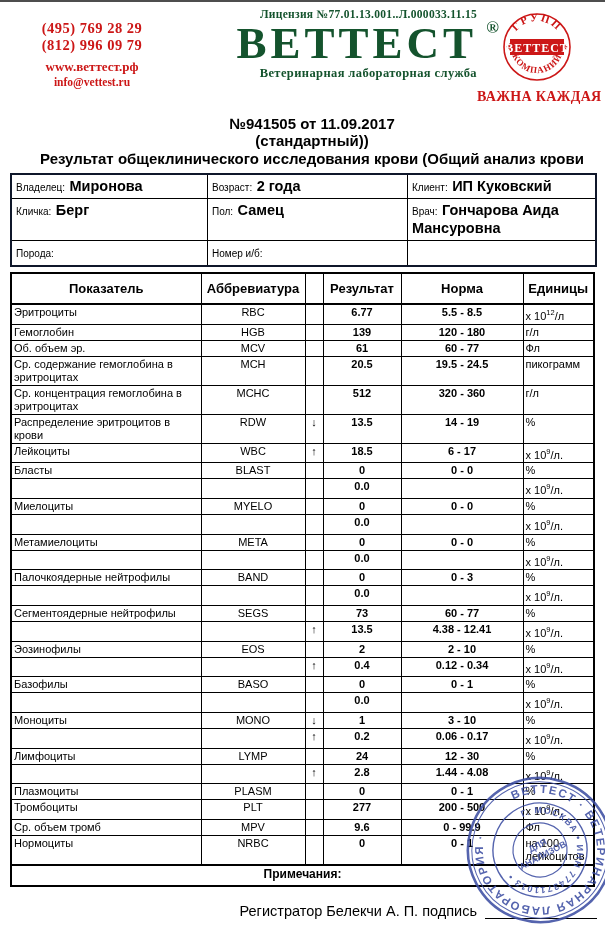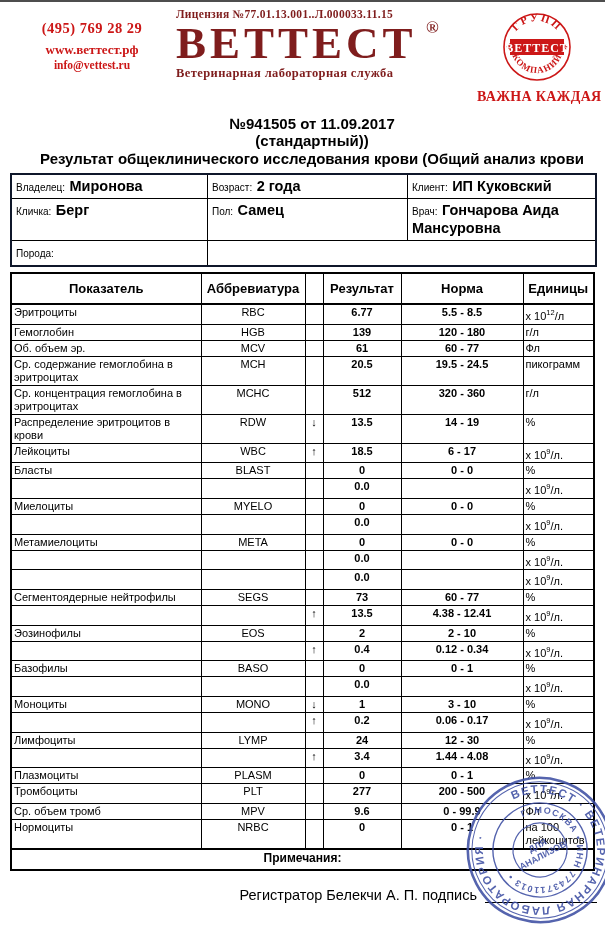--- a/index.html
+++ b/index.html
@@ -12,21 +12,21 @@
 
   
   .header { display:flex; padding:6px 8px 0 8px; align-items:flex-start; }
   .contacts {
     width:168px; text-align:center; color:#cc1717;
     font-family:"Liberation Serif", serif; font-weight:bold; padding-top:12px;
   }
   .contacts .phone { font-size:14.5px; line-height:17px; letter-spacing:0.5px; }
   .contacts .site  { font-size:13px; line-height:16px; margin-top:5px; }
   .contacts .mail  { font-size:11.5px; line-height:14px; }
-  .brandblock { flex:1; text-align:left; color:#7f1d1d; font-family:"Liberation Serif", serif; }
+  .brandblock { flex:1; text-align:right; color:#14532d; font-family:"Liberation Serif", serif; }
   .license { font-size:11.5px; font-weight:bold; letter-spacing:0.3px; }
   .brandrow { position:relative; display:inline-block; }
   .brand {
     font-size:45px; font-weight:bold; letter-spacing:4px; line-height:46px;
   }
   .rmark { position:absolute; top:-2px; right:-22px; font-size:17px; font-weight:bold; }
   .brandsub { font-size:12.5px; font-weight:bold; margin-top:0px; letter-spacing:0.4px; }
   .grouplogo { width:120px; text-align:center; padding-top:2px; }
   .grouplogo .slogan {
     color:#cc1717; font-family:"Liberation Serif", serif; font-weight:bold;
@@ -89,20 +89,21 @@
 </style>
 </head>
 <body>
 
 <div class="page">
   <div class="topline"></div>
 
   <div class="header">
     <div class="contacts">
       <div class="phone">(495) 769 28 29</div>
+      <div class="phone">(812) 996 09 79</div>
       <div class="site">www.веттест.рф</div>
       <div class="mail">info@vettest.ru</div>
     </div>
     <div class="brandblock">
       <div class="license">Лицензия №77.01.13.001..Л.000033.11.15</div>
       <div class="brandrow">
         <span class="brand">ВЕТТЕСТ</span>
         <span class="rmark">®</span>
       </div>
       <div class="brandsub">Ветеринарная лабораторная служба</div>
@@ -151,20 +152,24 @@
     <div class="cell">
       <span class="lbl">Пол:</span>
       <span class="val">Самец</span>
     </div>
     <div class="cell">
       <span class="lbl">Врач:</span>
       <span class="val">Гончарова Аида Мансуровна</span>
     </div>
     <div class="cell lastrow">
       <span class="lbl">Порода:</span>
+      <span class="val"></span>
+    </div>
+    <div class="cell lastrow">
+      <span class="lbl">Номер и/б:</span>
       <span class="val"></span>
     </div>
   </div>
 
   <table class="results">
     <colgroup>
       <col class="c-name">
         <col class="c-abbr">
         <col class="c-arr">
       <col class="c-res">
@@ -279,20 +284,28 @@
           <td class="c-unit">%</td>
         </tr>
         <tr class="sub-row">
           <td class="c-name"></td>
           <td class="c-abbr"></td>
           <td class="c-arr"></td>
           <td class="c-res">0.0</td>
           <td class="c-norm"></td>
           <td class="c-unit">x 10<sup>9</sup>/л.</td>
         </tr>
+        <tr class="main-row">
+          <td class="c-name">Палочкоядерные нейтрофилы</td>
+          <td class="c-abbr">BAND</td>
+          <td class="c-arr"></td>
+          <td class="c-res">0</td>
+          <td class="c-norm">0 - 3</td>
+          <td class="c-unit">%</td>
+        </tr>
         <tr class="sub-row">
           <td class="c-name"></td>
           <td class="c-abbr"></td>
           <td class="c-arr"></td>
           <td class="c-res">0.0</td>
           <td class="c-norm"></td>
           <td class="c-unit">x 10<sup>9</sup>/л.</td>
         </tr>
         <tr class="main-row">
           <td class="c-name">Сегментоядерные нейтрофилы</td>
@@ -363,21 +376,21 @@
           <td class="c-abbr">LYMP</td>
           <td class="c-arr"></td>
           <td class="c-res">24</td>
           <td class="c-norm">12 - 30</td>
           <td class="c-unit">%</td>
         </tr>
         <tr class="sub-row">
           <td class="c-name"></td>
           <td class="c-abbr"></td>
           <td class="c-arr">↑</td>
-          <td class="c-res">3.4</td>
+          <td class="c-res">2.8</td>
           <td class="c-norm">1.44 - 4.08</td>
           <td class="c-unit">x 10<sup>9</sup>/л.</td>
         </tr>
         <tr class="main-row">
           <td class="c-name">Плазмоциты</td>
           <td class="c-abbr">PLASM</td>
           <td class="c-arr"></td>
           <td class="c-res">0</td>
           <td class="c-norm">0 - 1</td>
           <td class="c-unit">%</td>

